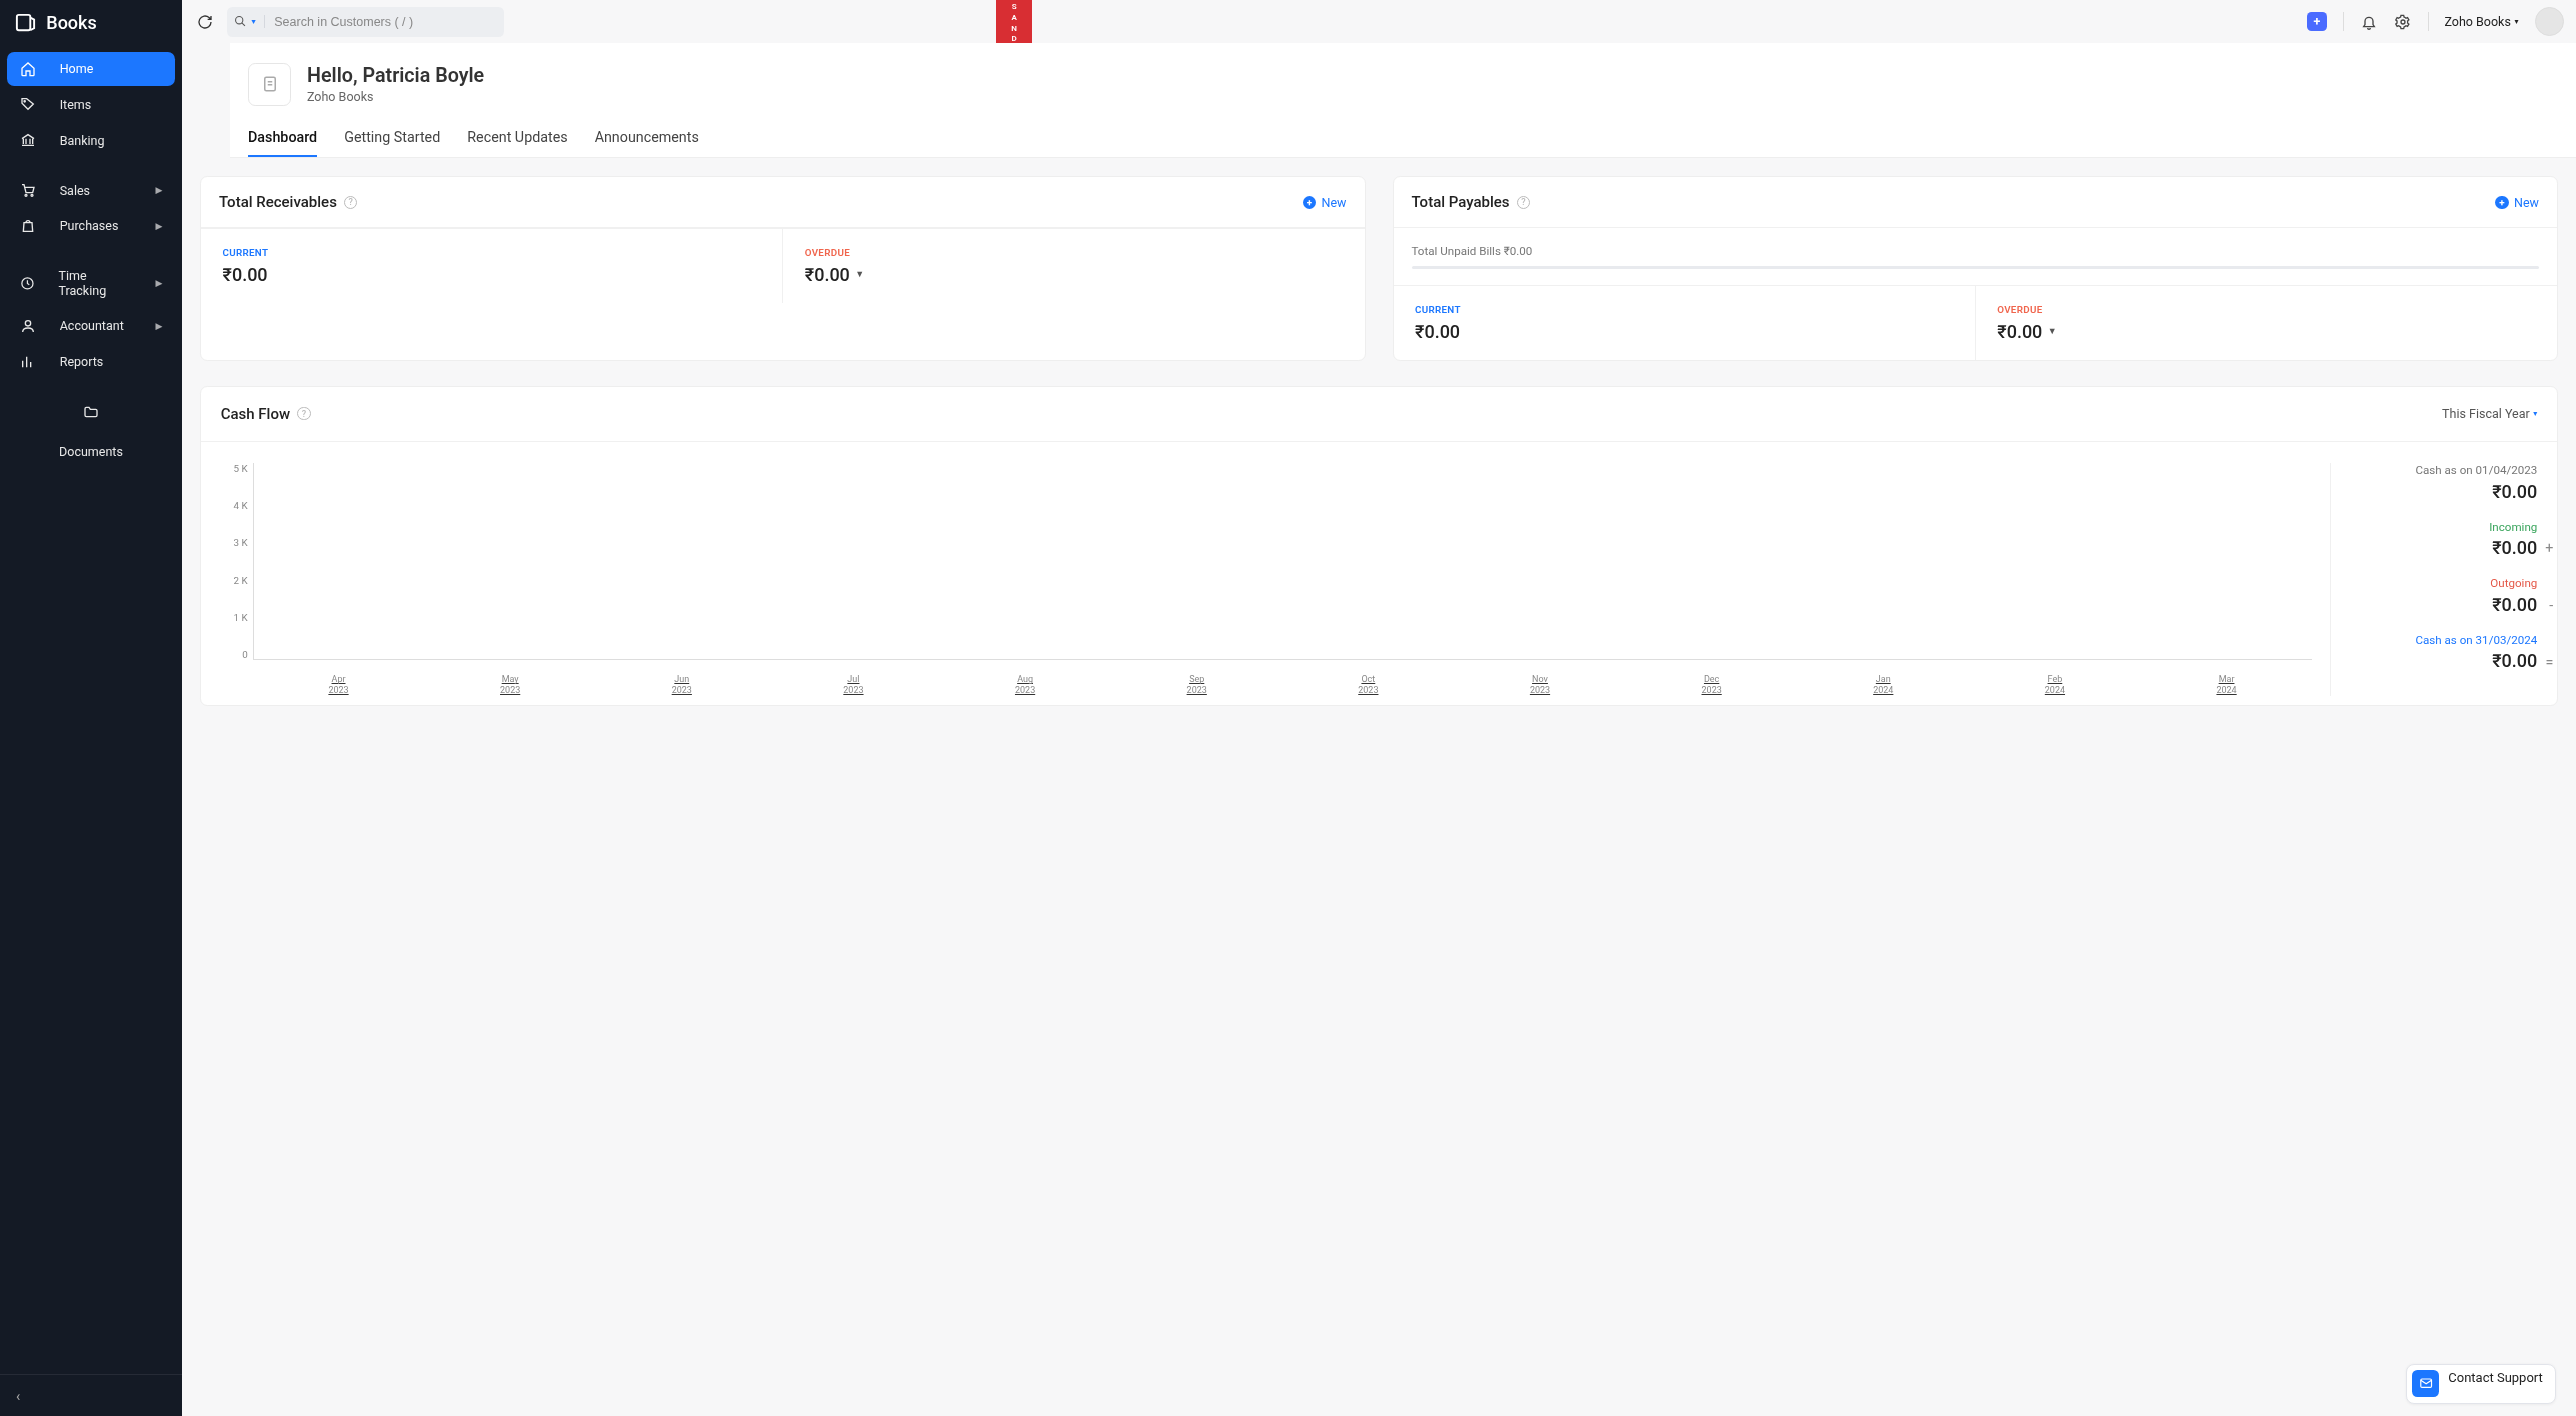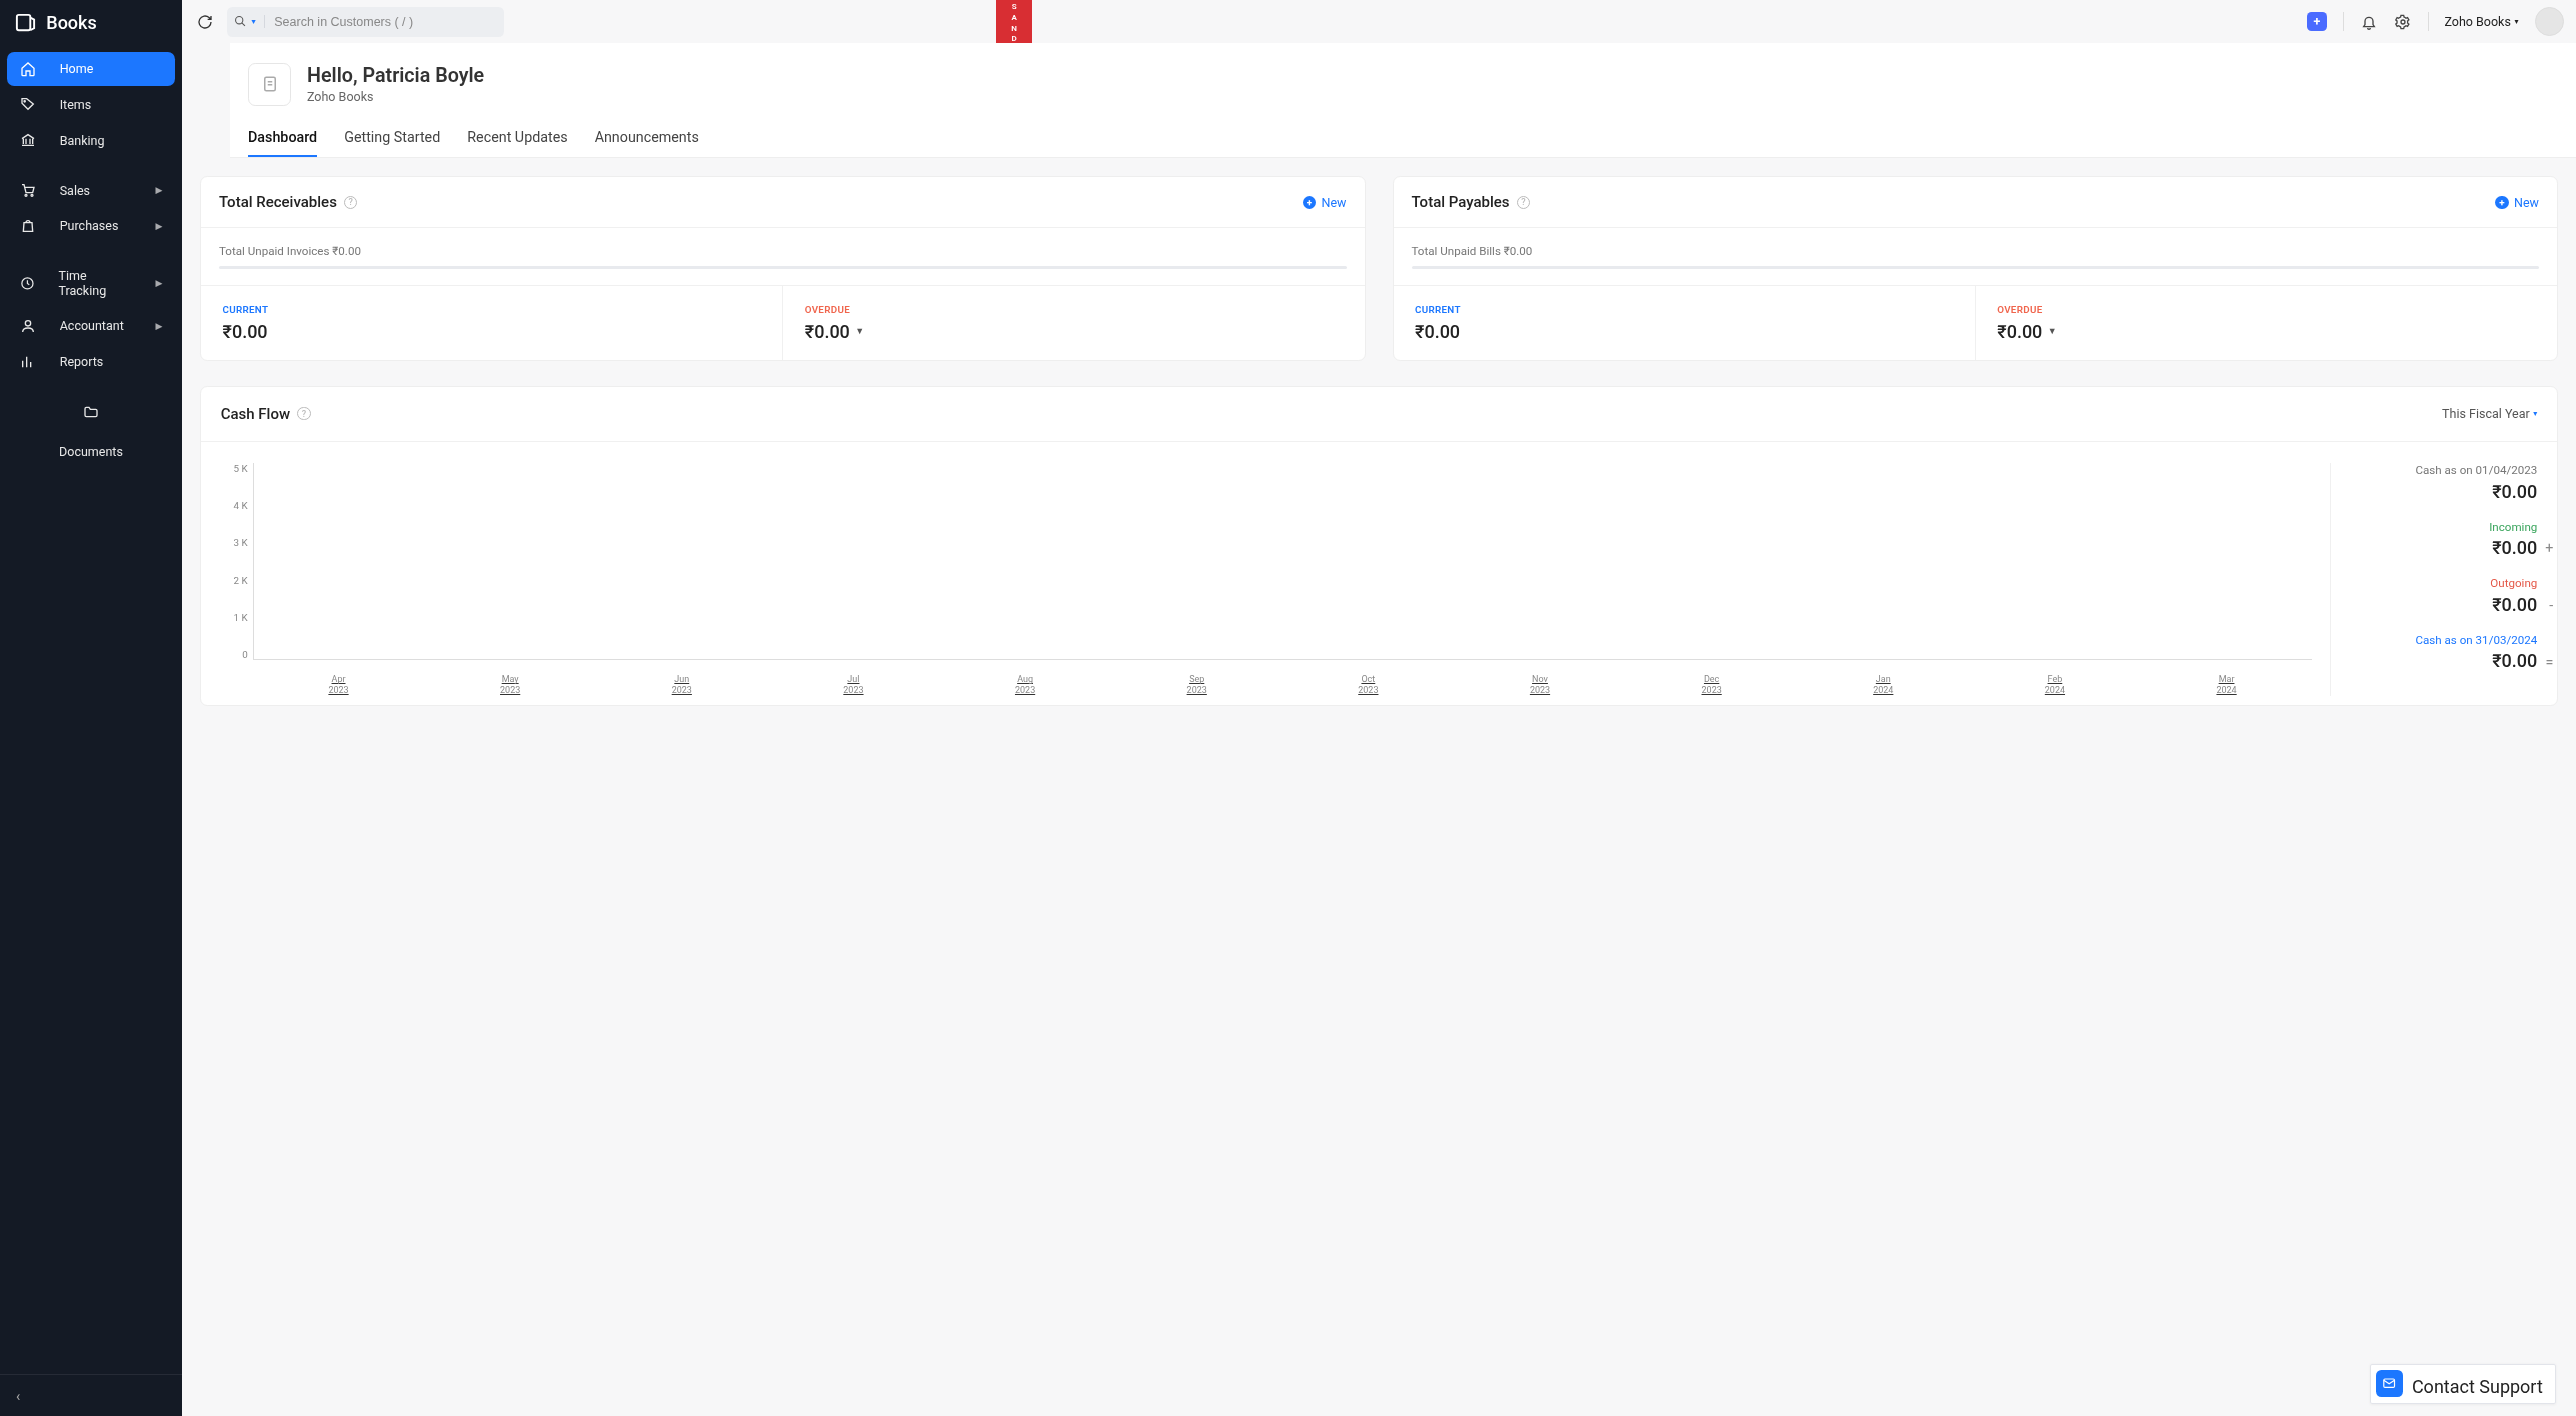--- a/index.html
+++ b/index.html
@@ -79,21 +79,21 @@
 .cf-side { width:206px; padding-left:27px; display:flex; flex-direction:column; gap:18px; }
 .cf-item { text-align:right; position:relative; }
 .cf-item-lab { font-size:11.6px; color:#777; }
 .cf-item-lab.in { color:#3aa55d; }
 .cf-item-lab.out { color:#e45848; }
 .cf-item-lab.date { color:#1c77ff; }
 .cf-item-val { font-size:18px; font-weight:500; margin-top:3.6px; color:#222; }
 .cf-sign { position:absolute; right:-16px; bottom:1.8px; color:#888; font-size:14.3px; }
 
 
-.support { position:fixed; right:19.7px; bottom:12.5px; background:#fff; border:0.9px solid #e2e4ea; border-radius:2px; padding:5.4px 12.5px 5.4px 5.4px; display:flex; align-items:flex-end; gap:9px; font-size:18px; color:#222; cursor:pointer; box-shadow:0 0.9px 2.7px rgba(0,0,0,.05); }
+.support { position:fixed; right:19.7px; bottom:12.5px; background:#fff; border:0.9px solid #e2e4ea; border-radius:8px; padding:5.4px 12.5px 5.4px 5.4px; display:flex; align-items:flex-start; gap:9px; font-size:13px; color:#222; cursor:pointer; box-shadow:0 0.9px 2.7px rgba(0,0,0,.05); }
 .support-ico { width:27px; height:27px; background:#1c77ff; border-radius:5.4px; display:flex; align-items:center; justify-content:center; color:#fff; }
 
 svg { display:block; }
 </style>
 </head>
 <body>
 
 <div class="app">
 
   <div class="sidebar">
@@ -265,24 +265,20 @@
         <div class="card">
           <div class="card-head">
             <div class="card-title">
               <span>Total Receivables</span>
               <span class="help-ico">?</span>
             </div>
             <div class="new-btn">
               <span class="plus-circ">+</span>
               <span>New</span>
             </div>
-          </div>
-          <div class="card-body">
-            <div class="unpaid-txt">Total Unpaid Invoices ₹0.00</div>
-            <div class="bar"></div>
           </div>
           <div class="stat-row">
             <div class="stat">
               <div class="stat-label current">CURRENT</div>
               <div class="stat-val">₹0.00</div>
             </div>
             <div class="stat">
               <div class="stat-label overdue">OVERDUE</div>
               <div class="stat-val">
                 <span>₹0.00</span>

